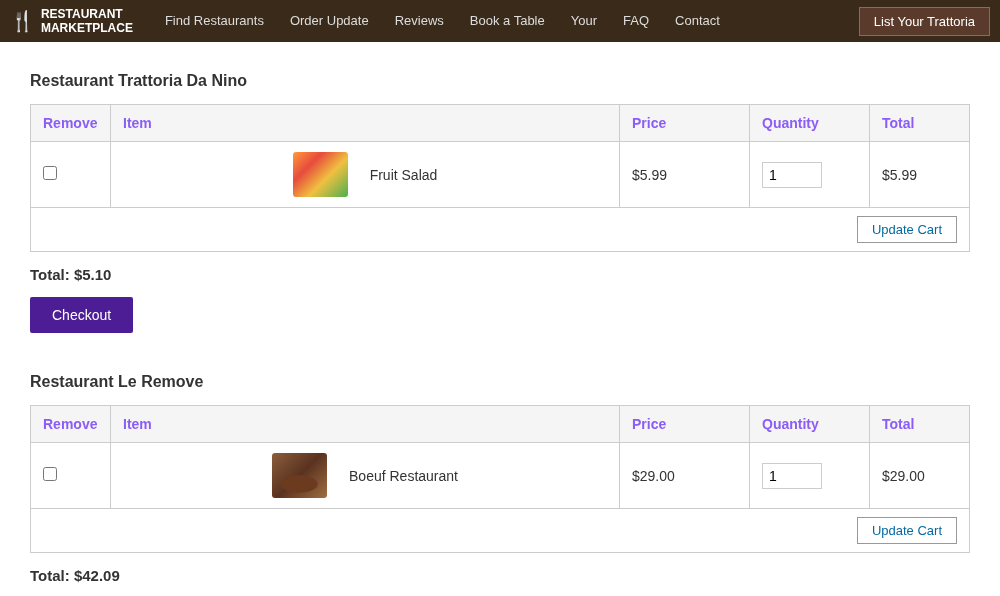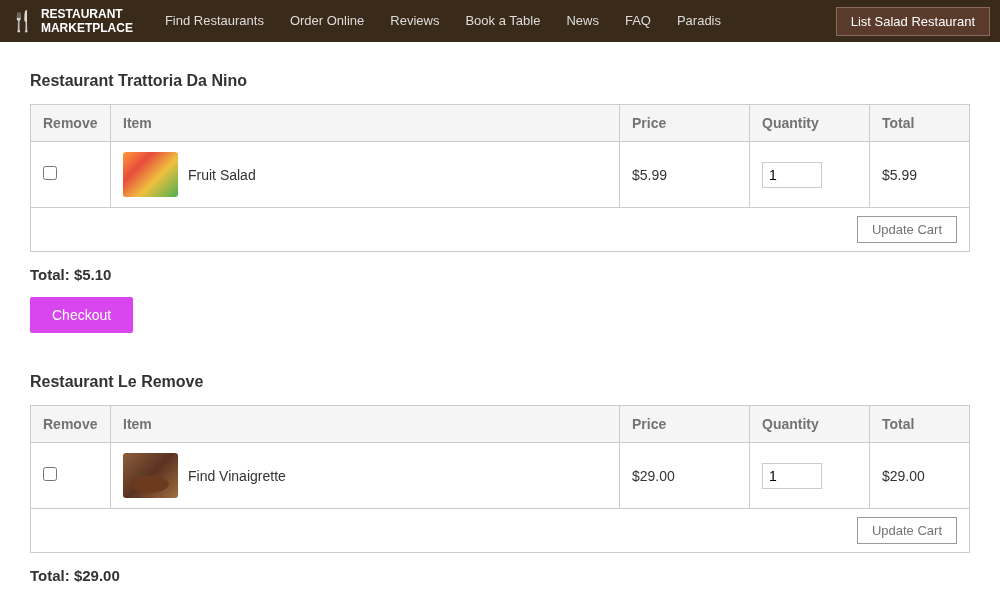--- a/index.html
+++ b/index.html
@@ -82,31 +82,32 @@
     }
     thead tr {
       background: #f5f5f5;
     }
     th {
       text-align: left;
       padding: 10px 12px;
       font-size: 14px;
       font-weight: 600;
       border: 1px solid #ccc;
-      color: #737373;
+      color: #8b5cf6;
     }
     td {
       padding: 10px 12px;
       border: 1px solid #ccc;
       vertical-align: middle;
     }
     .item-cell {
       display: flex;
       align-items: center;
-      gap: 10px;
+      gap: 22px;
+      justify-content: center;
     }
     
     .img-fruit {
       width: 55px;
       height: 45px;
       border-radius: 3px;
       background: linear-gradient(135deg, #ff9a3c 0%, #e74c3c 30%, #f0c040 60%, #4caf50 100%);
       flex-shrink: 0;
     }
     
@@ -144,31 +145,31 @@
       text-align: right;
       border-top: none;
       padding: 8px 12px;
     }
     .update-btn {
       background: #fff;
       border: 1px solid #999;
       padding: 5px 14px;
       font-size: 13px;
       cursor: pointer;
-      color: #737373;
+      color: #0369a1;
     }
 
     .total-line {
       font-size: 15px;
       font-weight: 600;
       margin: 14px 0;
     }
 
     .checkout-btn {
-      background: #d946ef;
+      background: #4c1d95;
       color: #fff;
       border: none;
       padding: 10px 22px;
       font-size: 14px;
       cursor: pointer;
       border-radius: 2px;
     }
 
     .col-remove { width: 80px; }
     .col-price  { width: 130px; }
@@ -178,28 +179,28 @@
 </head>
 <body>
 
 <nav>
   <div class="nav-brand">
     <span class="nav-brand-icon">🍴</span>
     <span>RESTAURANT<br>MARKETPLACE</span>
   </div>
   <div class="nav-links">
     <a class="nav-link">Find Restaurants</a>
-    <a class="nav-link">Order Online</a>
+    <a class="nav-link">Order Update</a>
     <a class="nav-link">Reviews</a>
     <a class="nav-link">Book a Table</a>
-    <a class="nav-link">News</a>
+    <a class="nav-link">Your</a>
     <a class="nav-link">FAQ</a>
-    <a class="nav-link">Paradis</a>
-  </div>
-  <button class="nav-cta">List Salad Restaurant</button>
+    <a class="nav-link">Contact</a>
+  </div>
+  <button class="nav-cta">List Your Trattoria</button>
 </nav>
 
 <div class="main">
 
   <div class="restaurant-section">
     <h2 class="restaurant-title">
       <span>Restaurant </span><span>Trattoria Da Nino</span>
     </h2>
     <table>
       <thead>
@@ -254,33 +255,33 @@
         </tr>
       </thead>
       <tbody>
         <tr>
           <td class="col-remove">
             <input type="checkbox" style="">
           </td>
           <td>
             <div class="item-cell">
               <div class="img-boeuf"></div>
-              <span>Find Vinaigrette</span>
+              <span>Boeuf Restaurant</span>
             </div>
           </td>
           <td class="col-price">$29.00</td>
           <td class="col-qty">
             <input type="number" value="1" style="">
           </td>
           <td class="col-total">$29.00</td>
         </tr>
         <tr class="update-row">
           <td colspan="5">
             <button class="update-btn">Update Cart</button>
           </td>
         </tr>
       </tbody>
     </table>
-    <div class="total-line">Total: $29.00</div>
+    <div class="total-line">Total: $42.09</div>
 
   </div>
 
 </div>
 
 </body></html>

